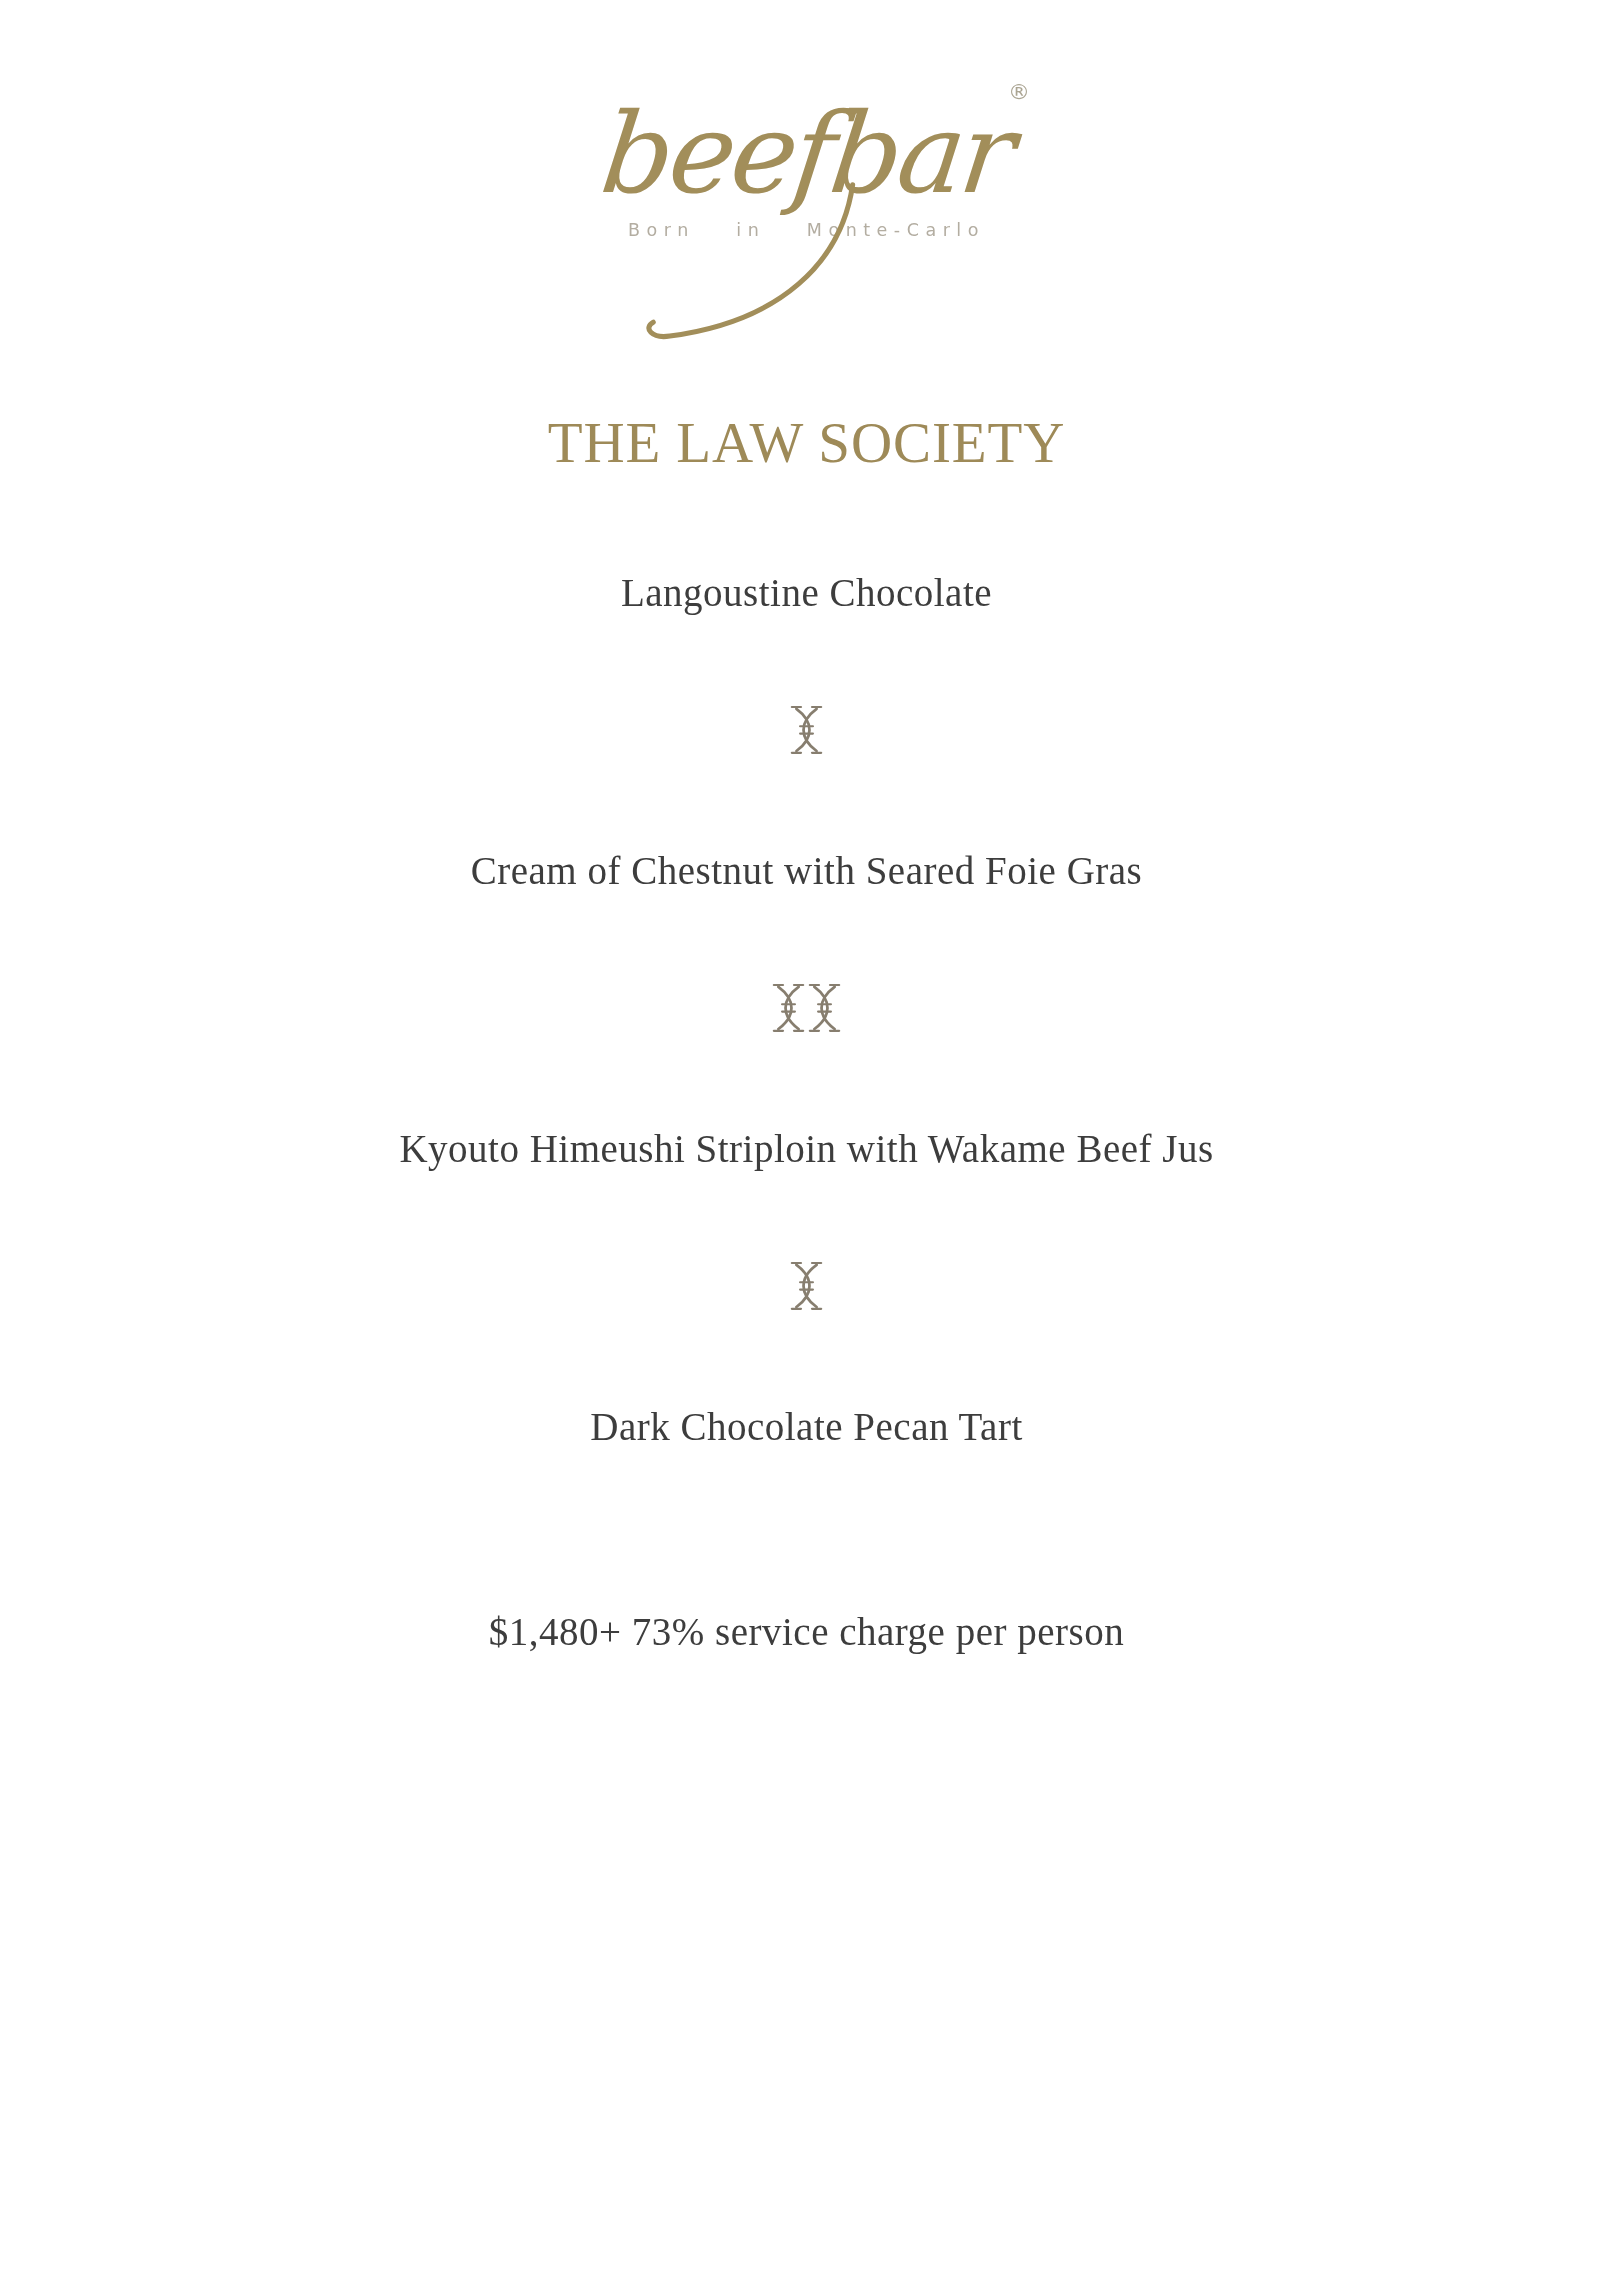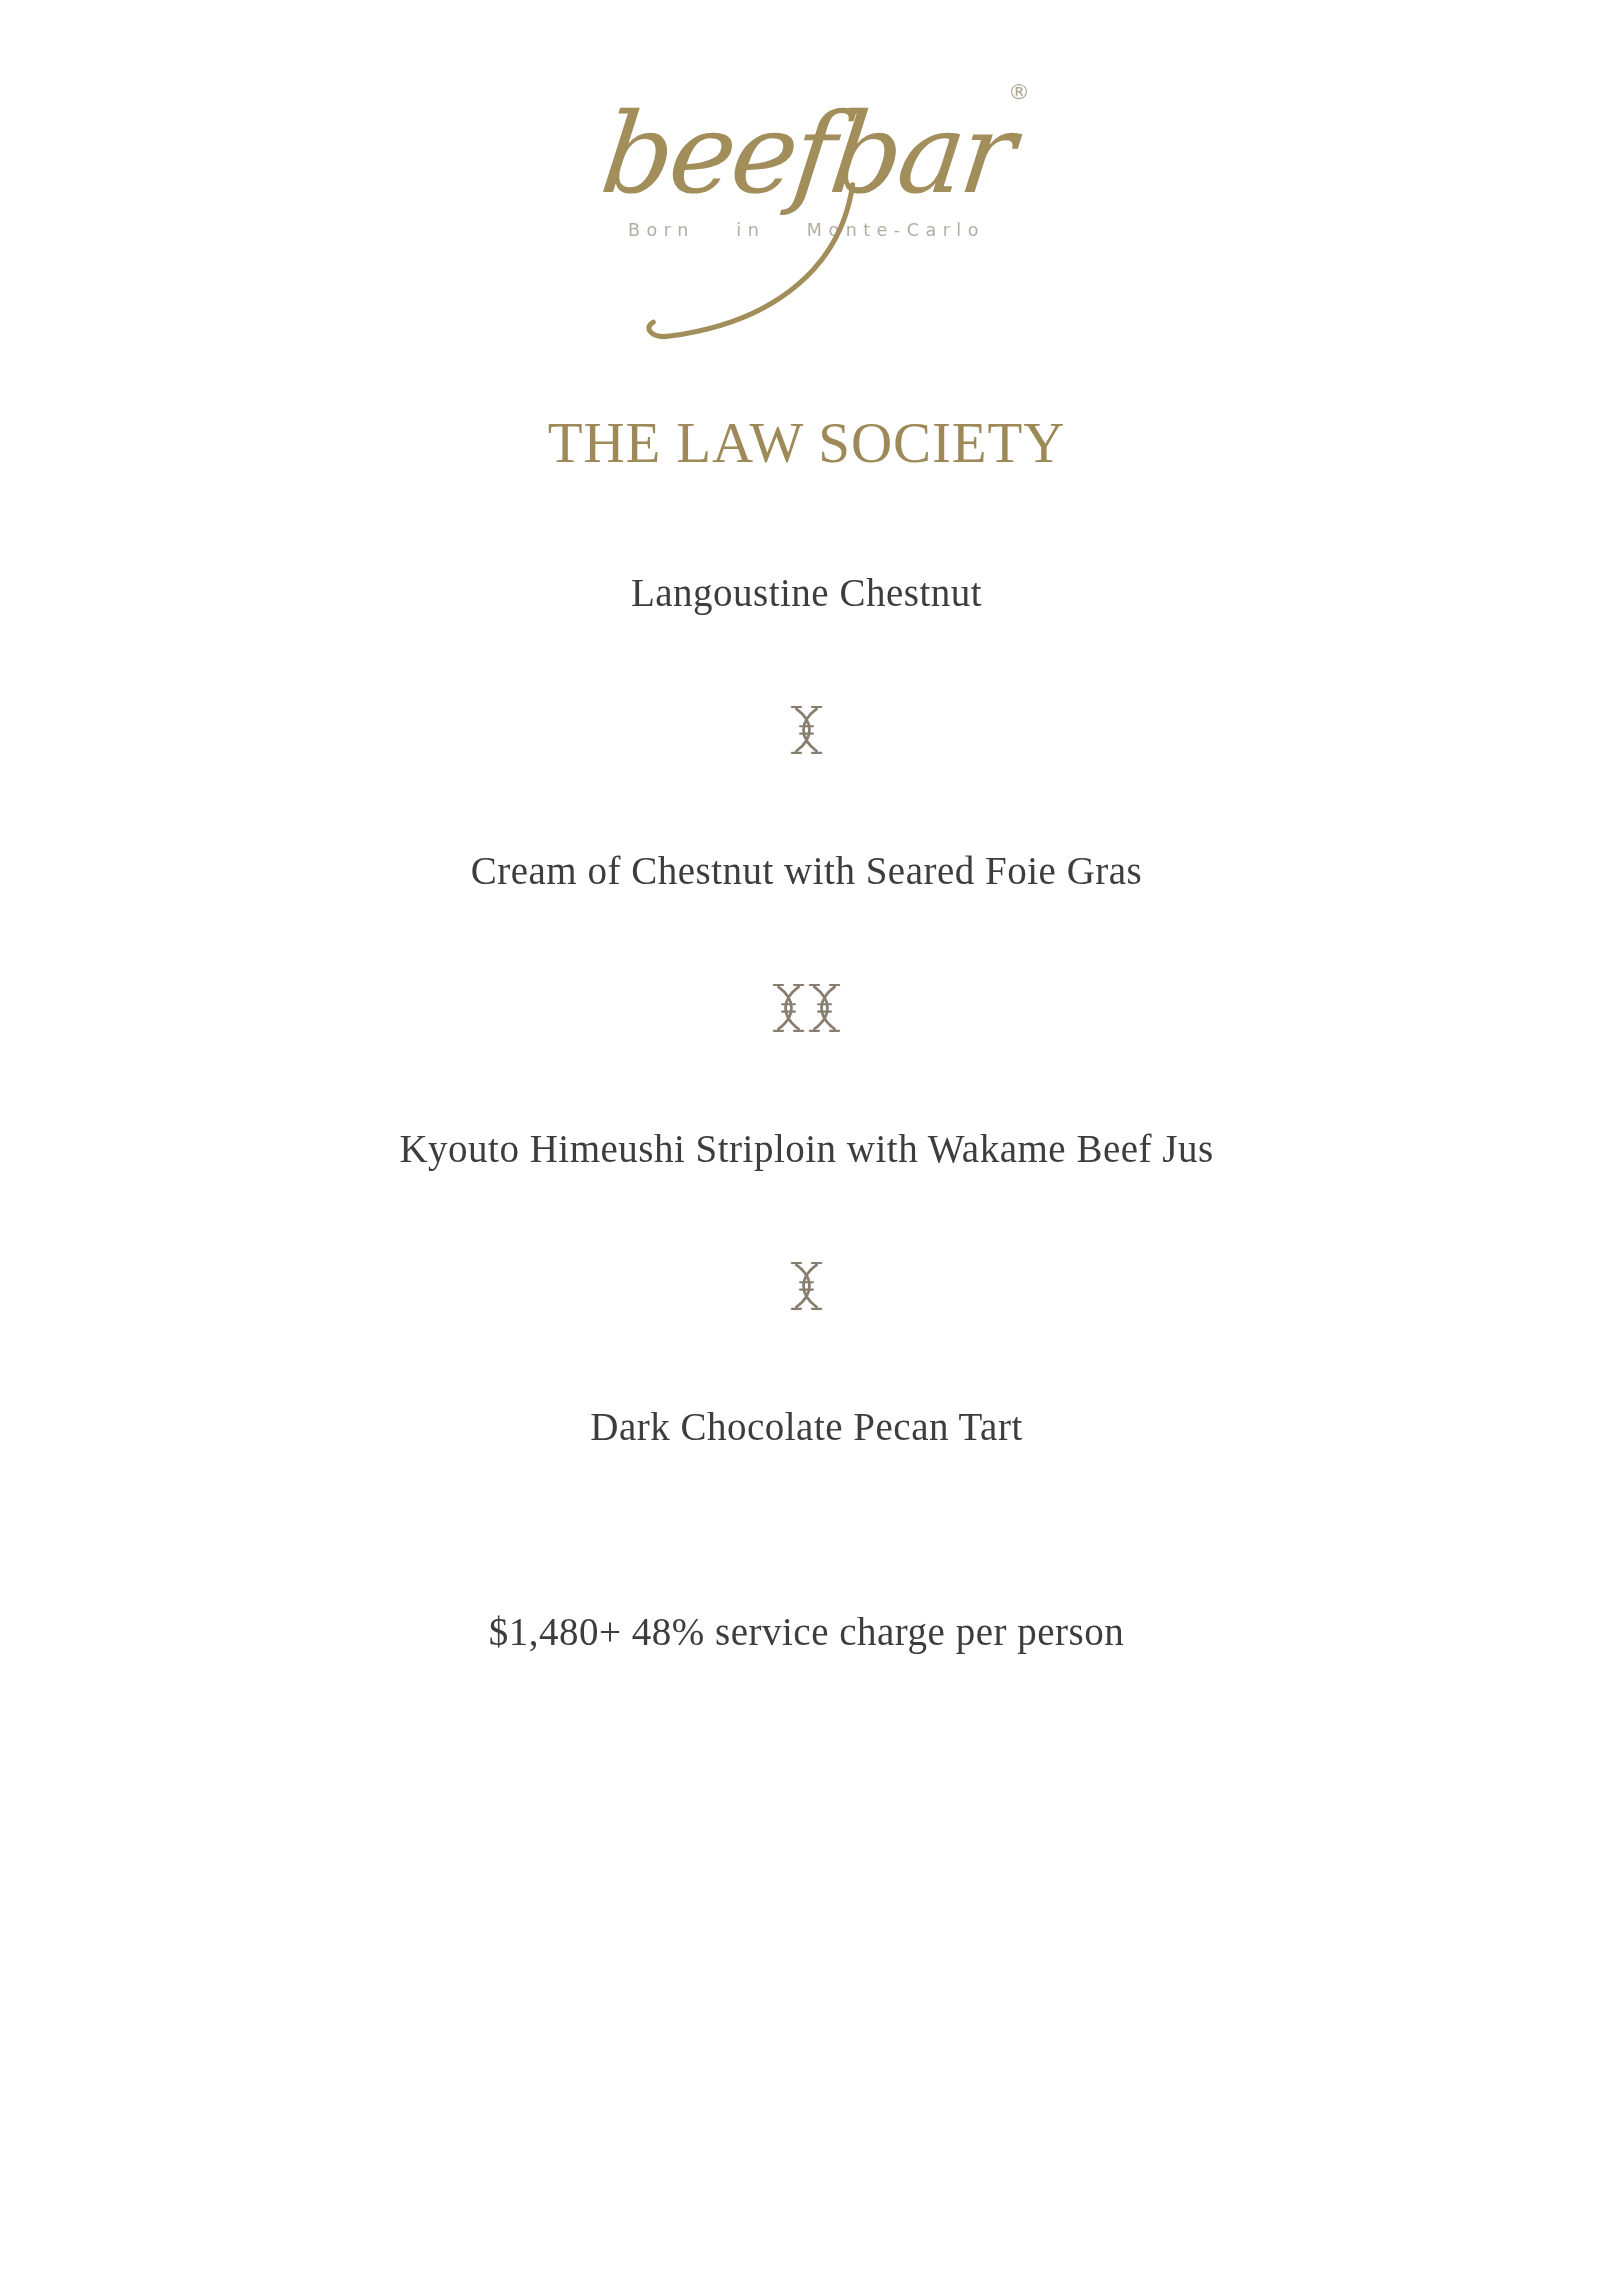--- a/index.html
+++ b/index.html
@@ -95,21 +95,21 @@
     <svg class="swash" width="517" height="314" viewBox="0 0 560 340" aria-hidden="true">
       <path d="M330,148 C318,232 252,296 132,312 C112,315 103,303 114,297" fill="none" stroke="#a28e5a" stroke-width="5.5" stroke-linecap="round"></path>
     </svg>
     <div class="tagline">Born in Monte-Carlo</div>
   </div>
 
   <h1 class="title">THE LAW SOCIETY</h1>
 
   <main>
 
-    <div class="course first">Langoustine Chestnut</div>
+    <div class="course first">Langoustine Chocolate</div>
 
     <svg class="sep" viewBox="0 0 36 58" aria-hidden="true">
       <g fill="none" stroke="#877e6f" stroke-linecap="round">
         <path d="M7,7 C26,21 26,39 7,53" stroke-width="3"></path>
         <path d="M29,7 C10,21 10,39 29,53" stroke-width="3"></path>
         <path d="M2,5 L12,5" stroke-width="2.4"></path>
         <path d="M24,5 L34,5" stroke-width="2.4"></path>
         <path d="M2,55 L12,55" stroke-width="2.4"></path>
         <path d="M24,55 L34,55" stroke-width="2.4"></path>
         <path d="M11,26 L25,26" stroke-width="2.4"></path>
@@ -158,16 +158,16 @@
         <path d="M24,55 L34,55" stroke-width="2.4"></path>
         <path d="M11,26 L25,26" stroke-width="2.4"></path>
         <path d="M11,34 L25,34" stroke-width="2.4"></path>
       </g>
     </svg>
 
     <div class="course">Dark Chocolate Pecan Tart</div>
 
   </main>
 
-  <div class="price">$1,480+ 48% service charge per person</div>
+  <div class="price">$1,480+ 73% service charge per person</div>
 
 </div>
 
 
 </body></html>

